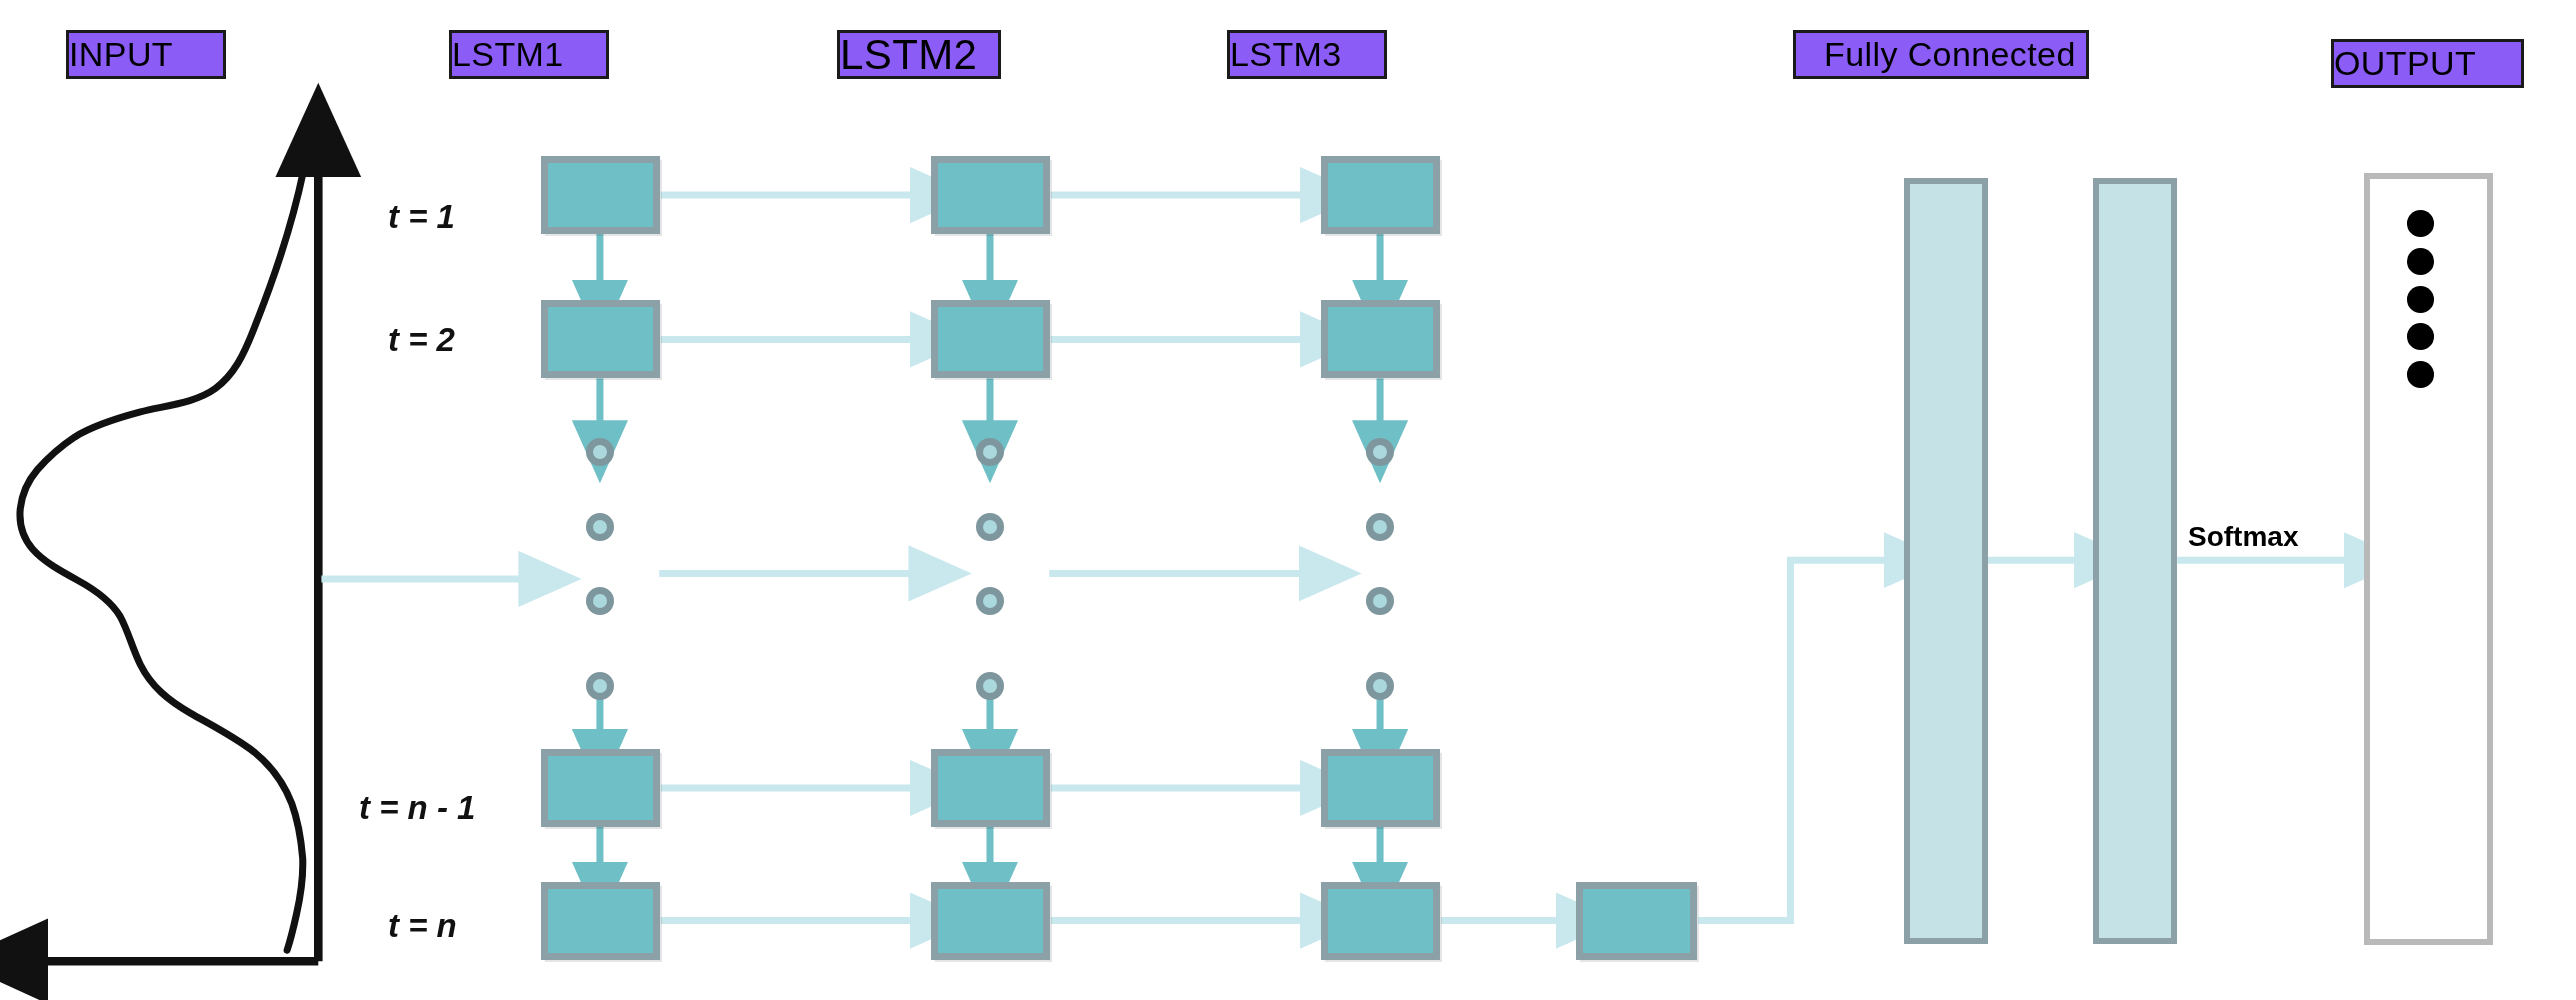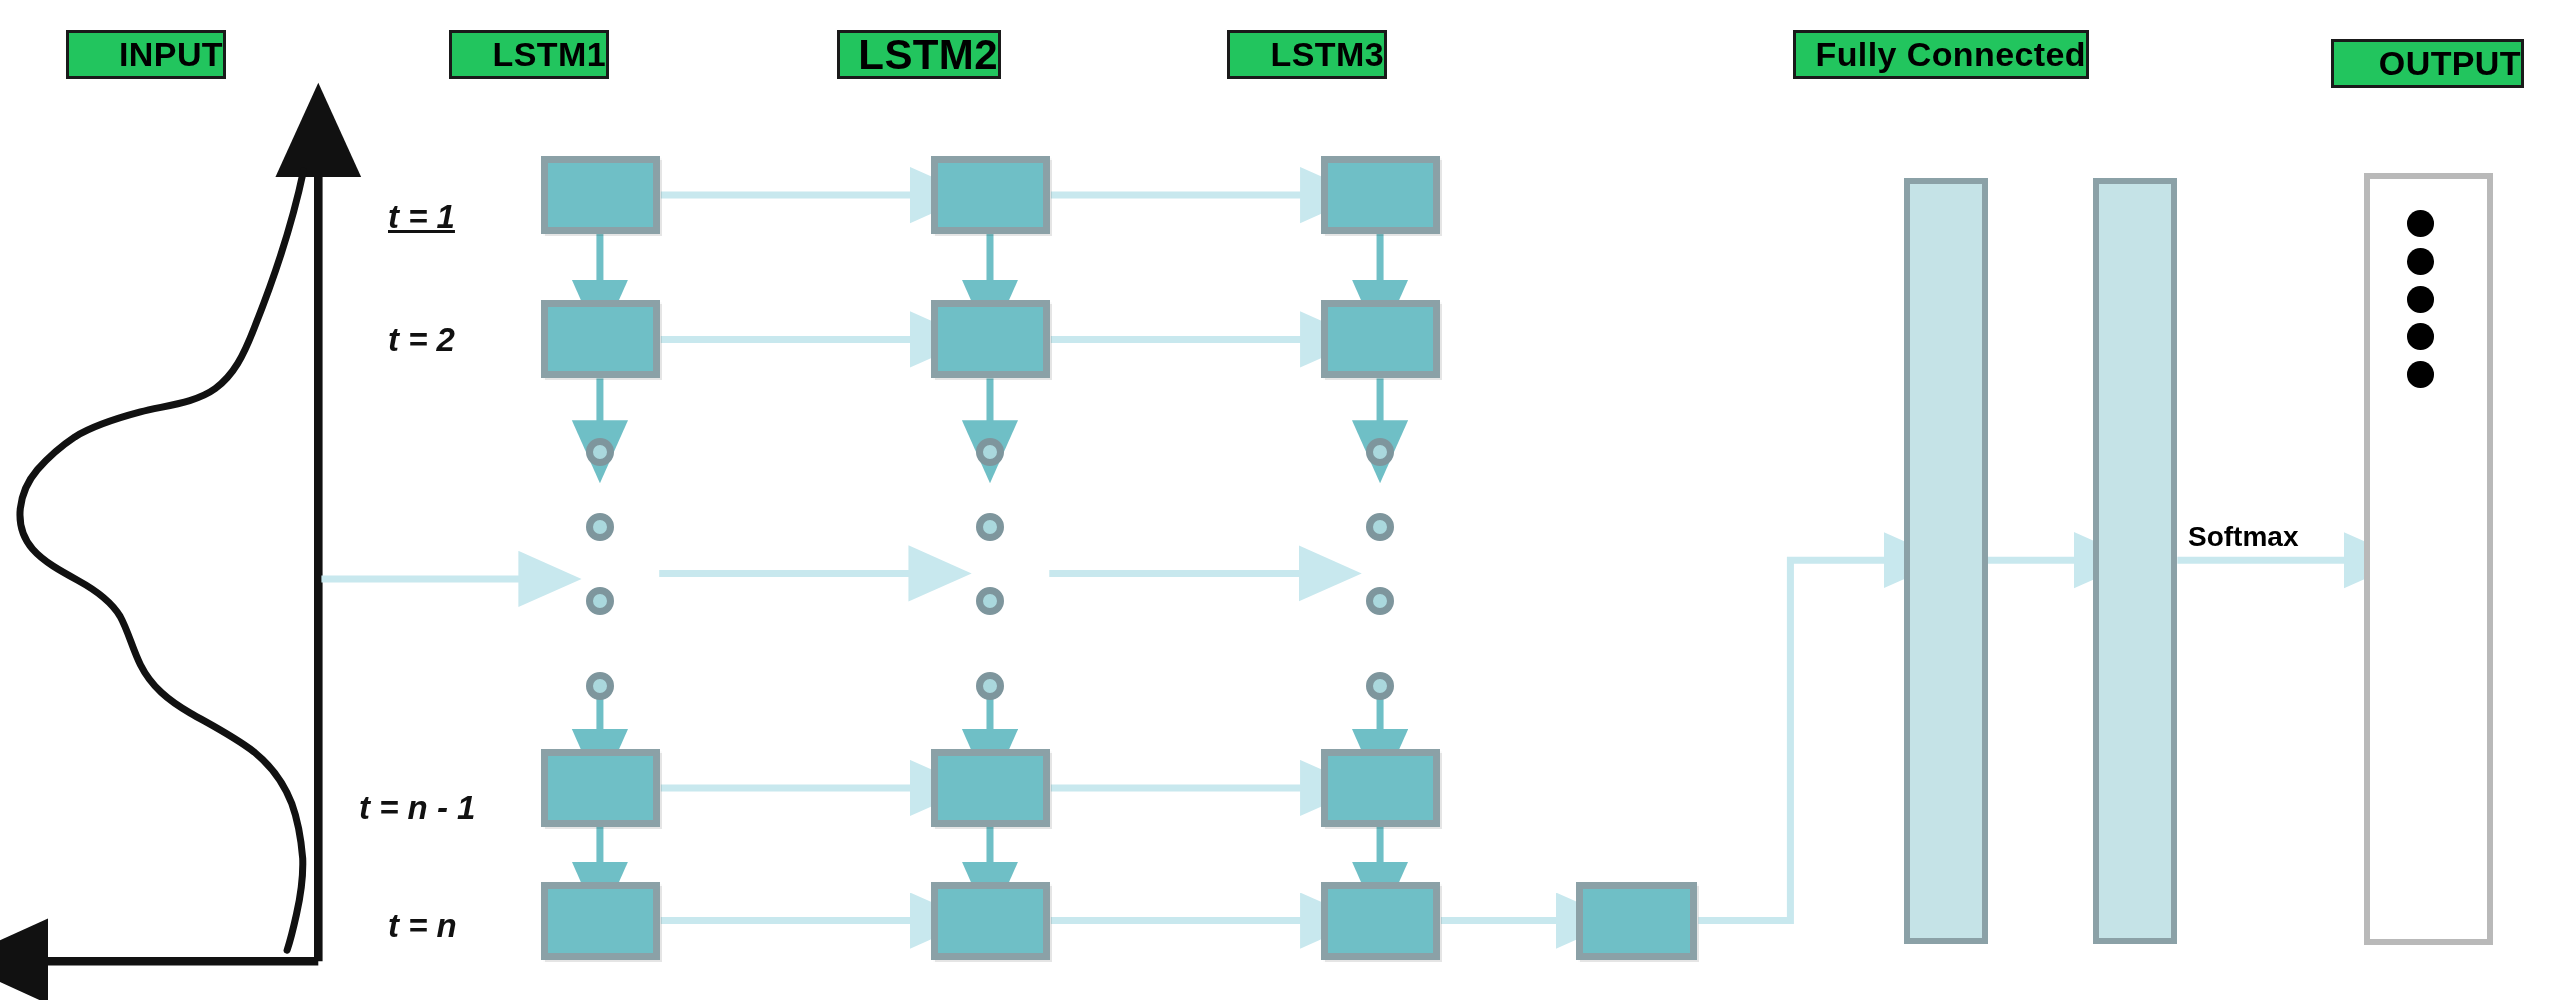--- a/index.html
+++ b/index.html
@@ -13,26 +13,26 @@
     height: 1001px;
     background: #ffffff;
     font-family: "Liberation Sans", sans-serif;
     overflow: hidden;
   }
 
   
   .hdr {
     position: absolute;
     box-sizing: border-box;
-    background: #22c55e;
+    background: #8b5cf6;
     border: 3.9px solid #1a1a1a;
     display: flex;
     align-items: center;
-    justify-content: flex-end;
-    font-weight: bold;
+    justify-content: flex-start;
+    font-weight: normal;
     color: #000000;
     letter-spacing: 0.4px;
     white-space: nowrap;
   }
 
   
   .lstm-block {
     position: absolute;
     box-sizing: border-box;
     background: #6fbfc6;
@@ -227,28 +227,28 @@
   </div>
   <div class="hdr" style="left:449px; top:30px; width:160px; height:49px; font-size:34px;">
     <span>LSTM1</span>
   </div>
   <div class="hdr" style="left:837px; top:30px; width:164px; height:49px; font-size:42px;">
     <span>LSTM2</span>
   </div>
   <div class="hdr" style="left:1227px; top:30px; width:160px; height:49px; font-size:34px;">
     <span>LSTM3</span>
   </div>
-  <div class="hdr" style="left:1793px; top:30px; width:296px; height:49px; font-size:34px;">
+  <div class="hdr" style="left:1793px; top:30px; width:296px; height:49px; font-size:34px;padding-left:28px;">
     <span>Fully Connected</span>
   </div>
   <div class="hdr" style="left:2331px; top:30px; width:193px; height:49px; font-size:34px;margin-top:9px;">
     <span>OUTPUT</span>
   </div>
 
-  <div class="t-label" style="left:388px; top:198px; font-size:33px;text-decoration:underline;">t = 1</div>
+  <div class="t-label" style="left:388px; top:198px; font-size:33px;">t = 1</div>
   <div class="t-label" style="left:388px; top:321px; font-size:33px;">t = 2</div>
   <div class="t-label" style="left:359px; top:789px; font-size:33px;">t = n - 1</div>
   <div class="t-label" style="left:388px; top:907px; font-size:33px;">t = n</div>
 
   <div class="lstm-block" style="left:541px; top:156px; width:119px; height:78px;"></div>
   <div class="lstm-block" style="left:541px; top:300px; width:119px; height:78px;"></div>
   <div class="lstm-block" style="left:541px; top:749px; width:119px; height:78px;"></div>
   <div class="lstm-block" style="left:541px; top:882px; width:119px; height:78px;"></div>
 
   <div class="lstm-block" style="left:931px; top:156px; width:119px; height:78px;"></div>

